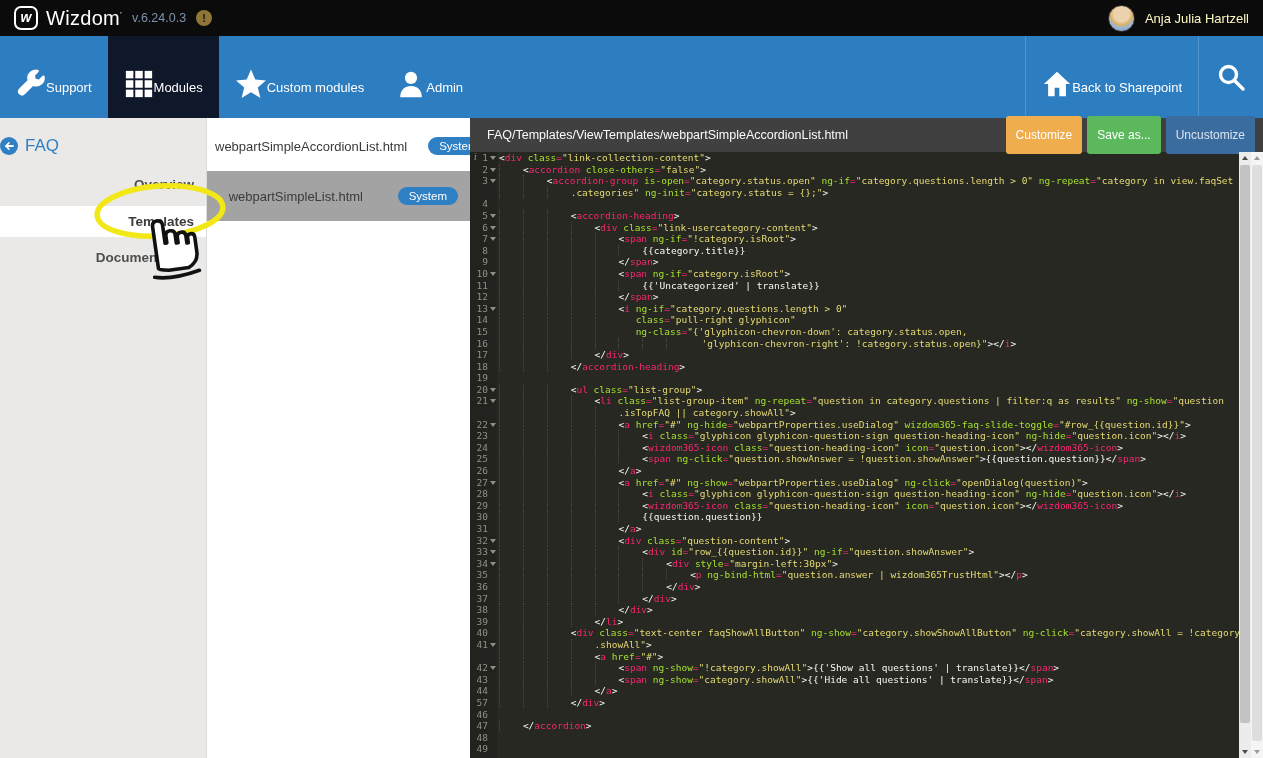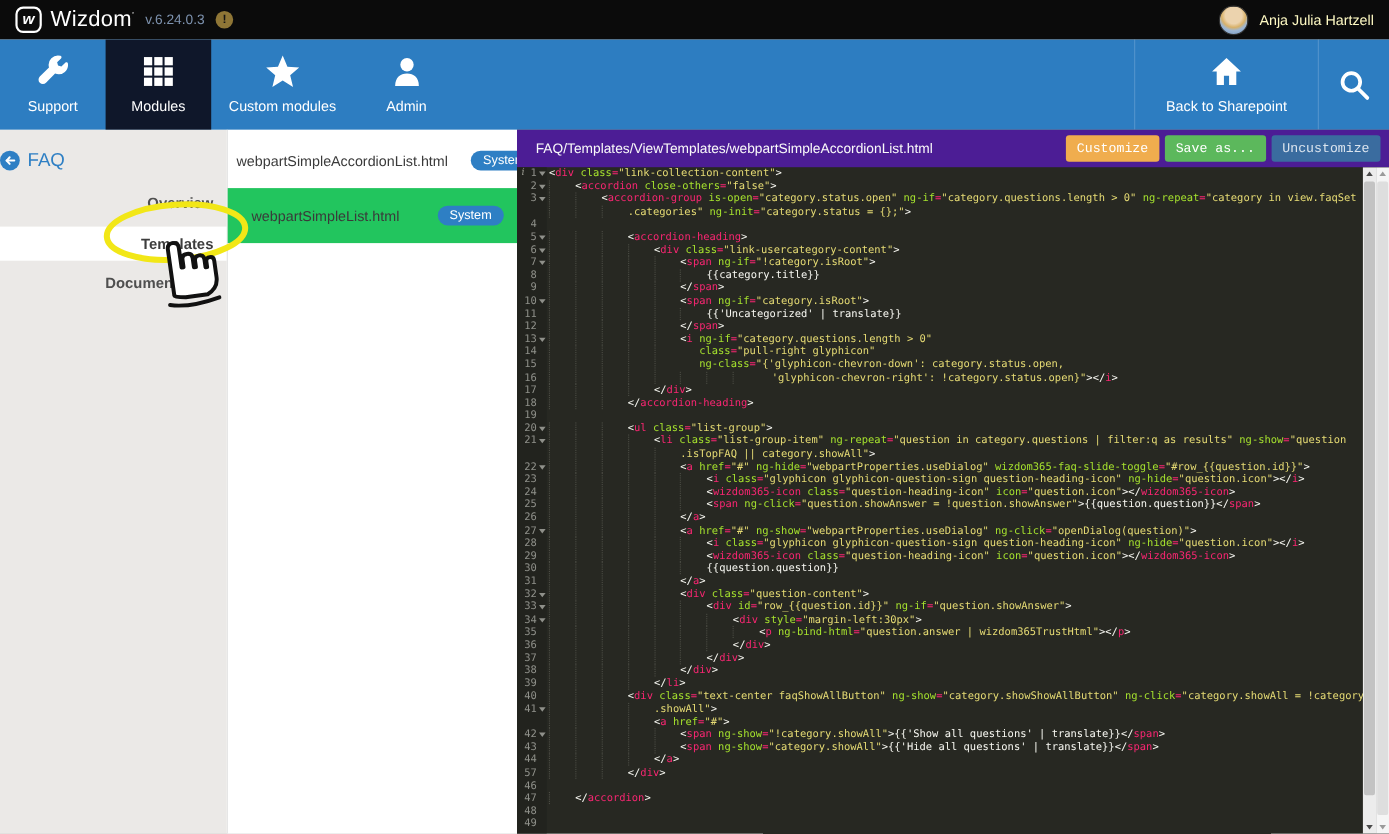--- a/index.html
+++ b/index.html
@@ -18,21 +18,21 @@
           font-weight:bold; font-size:11px; text-align:center; line-height:16px; margin-left:10px; }
   .top-spacer { flex:1; }
   .userbox { display:flex; align-items:center; }
   .avatar { width:27px; height:27px; border-radius:50%;
             background:radial-gradient(circle at 50% 32%, #ecd3ae 0 36%, #d8b169 52%, #9db6d4 66%, #6f94bd 100%);
             border:1px solid #333; }
   .username { color:#fef9c3; font-size:13px; margin-left:10px; }
 
   
   .navbar { height:82px; background:#2d7dc1; display:flex; }
-  .nav-item { display:flex; flex-direction:column; align-items:center; justify-content:flex-start;
+  .nav-item { display:flex; flex-direction:row; align-items:center; justify-content:flex-start;
               padding:13px 16px 0 16px; min-width:96px; cursor:pointer; }
   .nav-item.active { background:#0f172a; }
   .nav-item .nicon { height:32px; display:flex; align-items:center; justify-content:center; }
   .nav-item .nlabel { color:#fff; font-size:13px; margin-top:8px; white-space:nowrap; }
   .nav-spacer { flex:1; }
   .nav-item.bordered { border-left:1px solid rgba(255,255,255,.18); border-right:1px solid rgba(255,255,255,.18); }
   .nav-item.search-tile { min-width:62px; justify-content:center; padding-top:0; }
 
   
   .main { display:flex; height:640px; position:relative; }
@@ -48,31 +48,31 @@
                font-size:13.5px; font-weight:bold; color:#4f4f4f; cursor:pointer; }
   .side-item.active { background:#fff; height:31px; line-height:31px; margin:4px 0; color:#3d3d3d; }
 
   
   .annotation { position:absolute; left:40px; top:50px; width:260px; height:160px;
                 overflow:visible; z-index:20; pointer-events:none; }
 
   
   .filelist { width:264px; background:#fff; border-left:1px solid #dcdcdc; flex:none; padding-top:3px; }
   .file-row { height:50px; display:flex; align-items:center; padding:0 12px 0 8px; cursor:pointer;gap:21px; }
-  .file-row.alt { background:#22c55e;justify-content:space-between; }
+  .file-row.alt { background:#a3a3a3;justify-content:space-between; }
   .file-name { flex:1; text-align:center; font-size:13px; color:#3a3a3a; }
   .badge { background:#2e7fc4; color:#fff; font-size:11.5px; font-weight:normal;
            border-radius:11px; padding:3px 11px; }
 
   
   .editor { flex:1; display:flex; flex-direction:column; background:#272822; min-width:0; }
-  .editor-header { height:34px; background:#4c1d95; display:flex; align-items:center; padding:0 8px 0 17px;justify-content:space-between; }
+  .editor-header { height:34px; background:#404040; display:flex; align-items:center; padding:0 8px 0 17px;justify-content:space-between; }
   .breadcrumb { color:#fafafa; font-size:12.5px; flex:1; white-space:nowrap; }
-  .ebtn { height:24px; border:none; border-radius:3px; font-size:12px; padding:0 10px;
-          margin-left:5px; cursor:pointer; font-family:Liberation Mono, monospace; }
+  .ebtn { height:38px; border:none; border-radius:3px; font-size:12px; padding:0 10px;
+          margin-left:5px; cursor:pointer; font-family:Liberation Sans, sans-serif; }
   .ebtn.customize { background:#f0ad4e; color:#fff; }
   .ebtn.saveas    { background:#5cb85c; color:#fff; }
   .ebtn.uncustom  { background:#3a6c9f; color:#dbe4ee; }
 
   .editor-body { flex:1; display:flex; position:relative; overflow:hidden; }
   .gutter { width:27px; background:#22231e; flex:none; font-family:"DejaVu Sans Mono", monospace;
             font-size:9.5px; color:#8f908a; }
   .grow { height:11.6px; line-height:11.6px; position:relative; text-align:right; padding-right:9px; }
   .grow .ann-i { position:absolute; left:4px; top:0; font-style:italic; font-family:"DejaVu Serif", serif;
                  color:#9a9a90; font-size:9px; }

